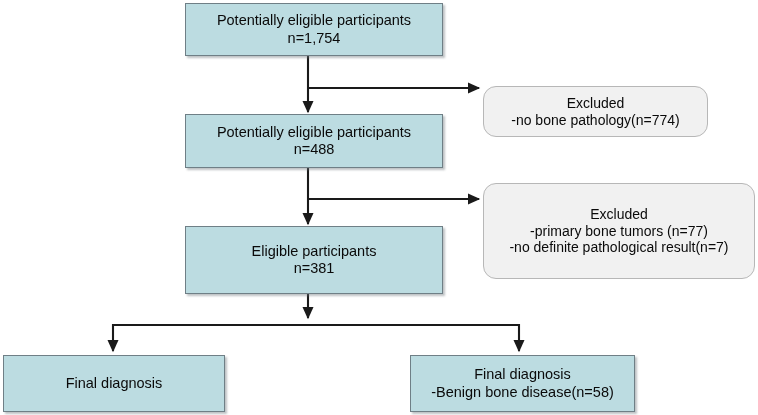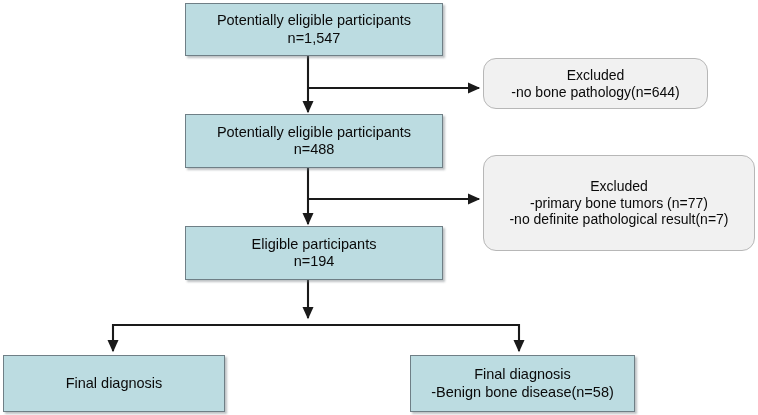--- a/index.html
+++ b/index.html
@@ -44,30 +44,31 @@
     box-shadow: 2px 2px 2px rgba(110,120,125,0.45);
     font-size: 14.5px;
     color: #0a0a0a;
   }
   .node-excluded {
     background: #f1f1f1;
     border: 1.3px solid #b7b7b7;
     border-radius: 13px;
     font-size: 14px;
     color: #0a0a0a;
+    margin-top: 28px;
   }
   .node-line {
     display: block;
     white-space: nowrap;
   }
 
   
   #node-eligible-1132 { left: 185px; top: 3px;   width: 258px; height: 53px; }
   #node-eligible-488  { left: 185px; top: 114px; width: 258px; height: 54px; }
-  #node-eligible-338  { left: 185px; top: 226px; width: 258px; height: 54px; }
+  #node-eligible-338  { left: 185px; top: 226px; width: 258px; height: 68px; }
   #node-excluded-1    { left: 483px; top: 58px;  width: 225px; height: 51px; }
   #node-excluded-2    { left: 483px; top: 155px; width: 272px; height: 96px; }
   #node-final-mets    { left: 3px;   top: 355px; width: 222px; height: 57px; }
   #node-final-benign  { left: 410px; top: 355px; width: 225px; height: 57px; }
 </style>
 </head>
 <body>
 
 <div id="flowchart">
 
@@ -101,42 +102,42 @@
     <g>
       <path d="M308,325 L113,325 L113,351" fill="none" stroke="#1a1a1a" stroke-width="2.1" marker-end="url(#arrowhead)"></path>
     </g>
     <g>
       <path d="M308,325 L519,325 L519,351" fill="none" stroke="#1a1a1a" stroke-width="2.1" marker-end="url(#arrowhead)"></path>
     </g>
   </svg>
 
   <div class="node node-primary" id="node-eligible-1132">
     <span class="node-line">Potentially eligible participants</span>
-    <span class="node-line">n=1,547</span>
+    <span class="node-line">n=1,754</span>
   </div>
 
   <div class="node node-excluded" id="node-excluded-1">
     <span class="node-line">Excluded</span>
-    <span class="node-line">-no bone pathology(n=644)</span>
+    <span class="node-line">-no bone pathology(n=774)</span>
   </div>
 
   <div class="node node-primary" id="node-eligible-488">
     <span class="node-line">Potentially eligible participants</span>
     <span class="node-line">n=488</span>
   </div>
 
   <div class="node node-excluded" id="node-excluded-2">
     <span class="node-line">Excluded</span>
     <span class="node-line">-primary bone tumors (n=77)</span>
     <span class="node-line">-no definite pathological result(n=7)</span>
   </div>
 
   <div class="node node-primary" id="node-eligible-338">
     <span class="node-line">Eligible participants</span>
-    <span class="node-line">n=194</span>
+    <span class="node-line">n=381</span>
   </div>
 
   <div class="node node-primary" id="node-final-mets">
     <span class="node-line">Final diagnosis</span>
   </div>
 
   <div class="node node-primary" id="node-final-benign">
     <span class="node-line">Final diagnosis</span>
     <span class="node-line">-Benign bone disease(n=58)</span>
   </div>

